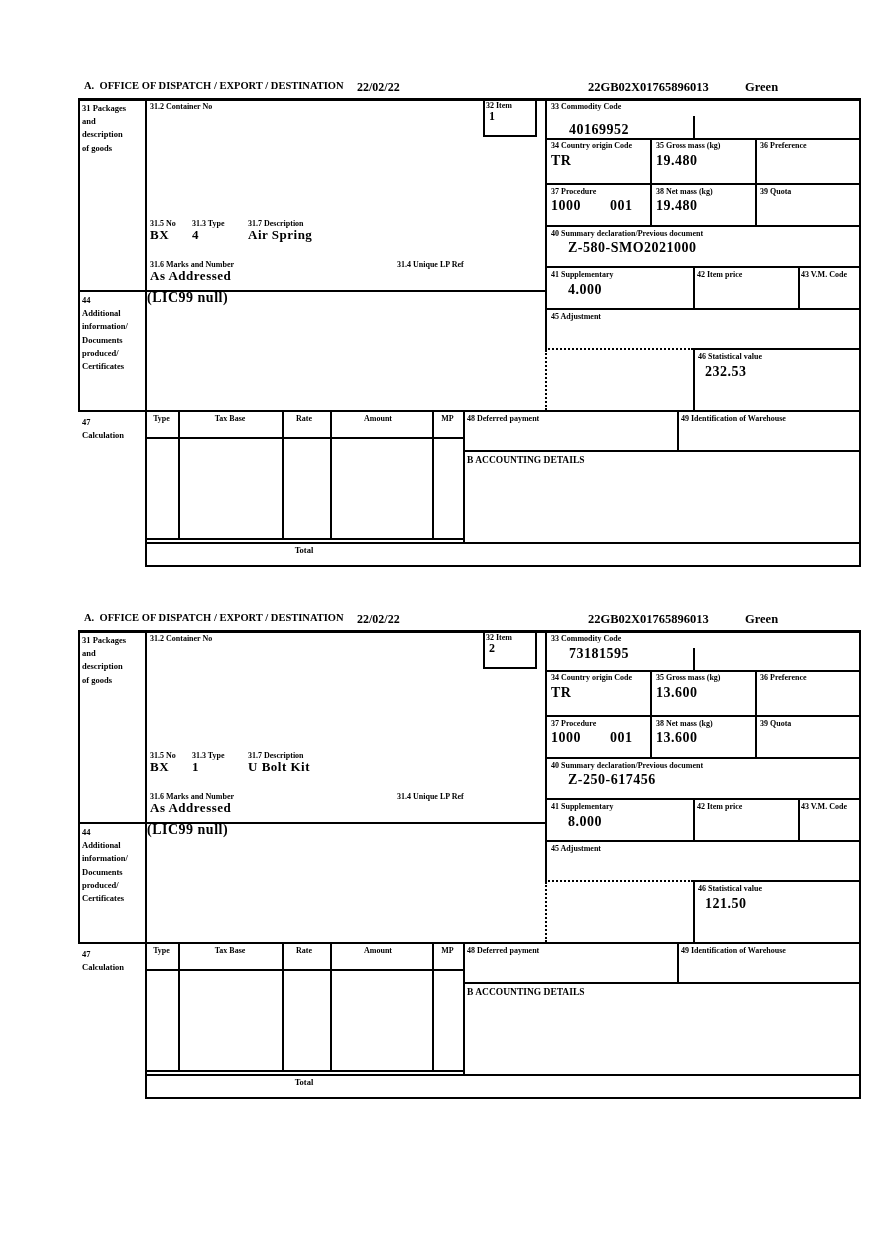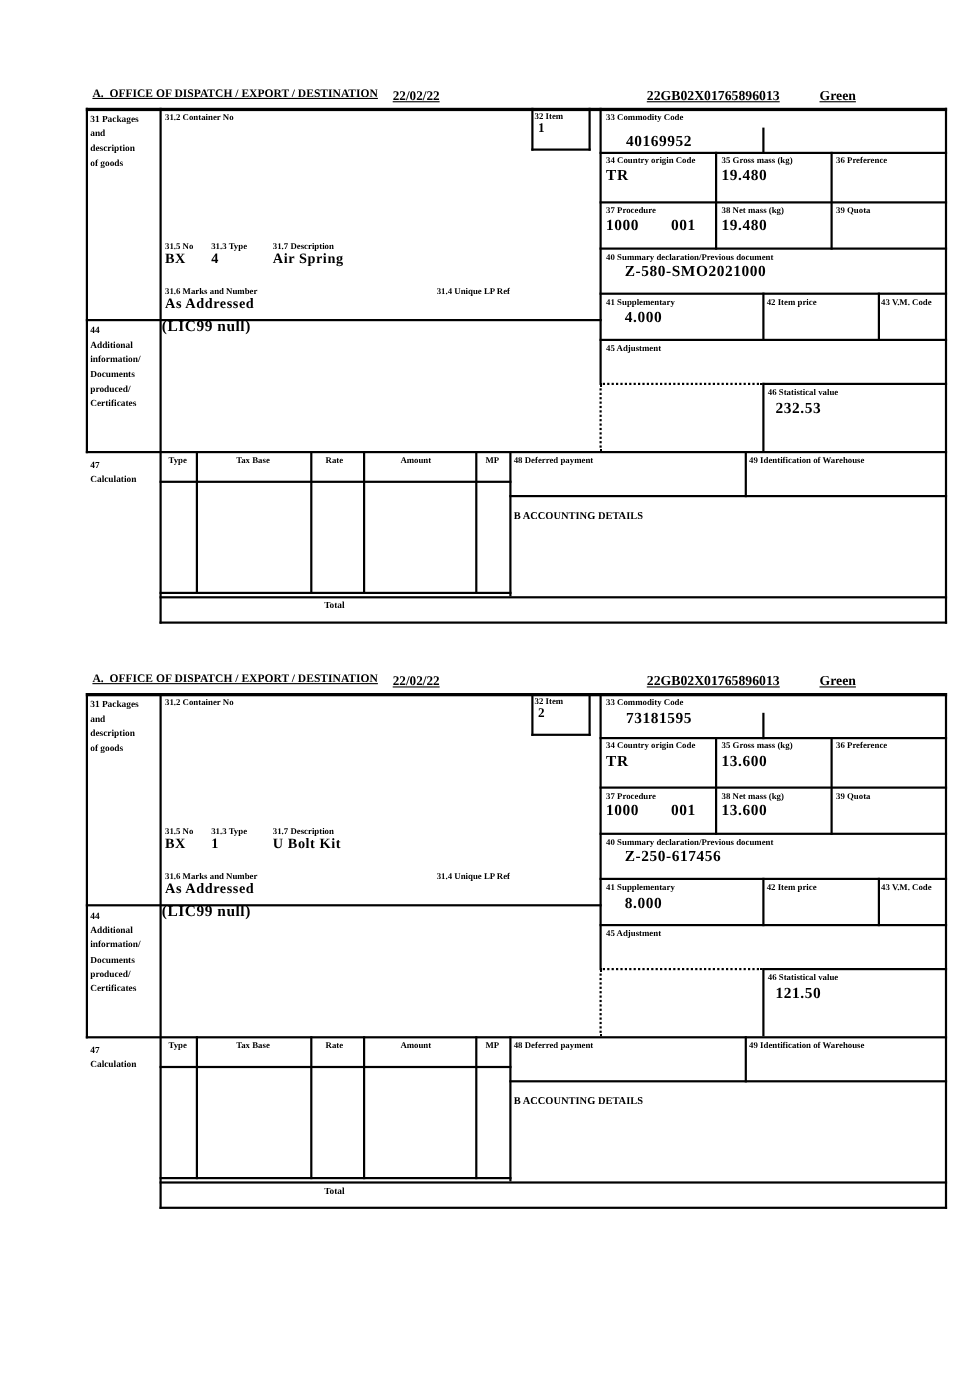--- a/index.html
+++ b/index.html
@@ -2,26 +2,26 @@
 <html><head>
 <meta charset="utf-8">
 <style>
   html,body{margin:0;padding:0;background:#fff;}
   body{width:882px;height:1250px;position:relative;font-family:"Liberation Serif",serif;color:#000;}
   #page{position:absolute;left:0;top:0;width:882px;height:1250px;background:#fff;}
   .blk{position:absolute;left:0;width:882px;height:505px;}
   .ln{position:absolute;background:#000;}
   .dh{position:absolute;border-top:2px dotted #000;height:0;}
   .dv{position:absolute;border-left:2px dotted #000;width:0;}
-  .hdr{position:absolute;top:0;font-size:10.5px;font-weight:bold;white-space:pre;text-decoration:underline;}
+  .hdr{position:absolute;top:0;font-size:10.5px;font-weight:bold;white-space:pre;}
   .lb{position:absolute;font-size:8px;font-weight:bold;line-height:1.15;white-space:pre-line;}
   .sc{position:absolute;font-size:8.5px;font-weight:bold;line-height:1.55;white-space:pre-line;}
   .vl{position:absolute;font-size:14px;font-weight:bold;letter-spacing:0.5px;white-space:pre;}
   .th{position:absolute;top:334px;font-size:8px;font-weight:bold;}
-  .blb{font-size:9.5px;margin-top:10px;}
+  .blb{font-size:9.5px;}
   .ctr{text-align:center;}
   .rgt{text-align:center;padding-right:4px;box-sizing:border-box;}
 </style>
 </head>
 <body>
 
 <div id="page">
 <div class="blk" style="top: 80px;">
 
   <div class="hdr" style="left:84px;">A.  OFFICE OF DISPATCH / EXPORT / DESTINATION</div>

